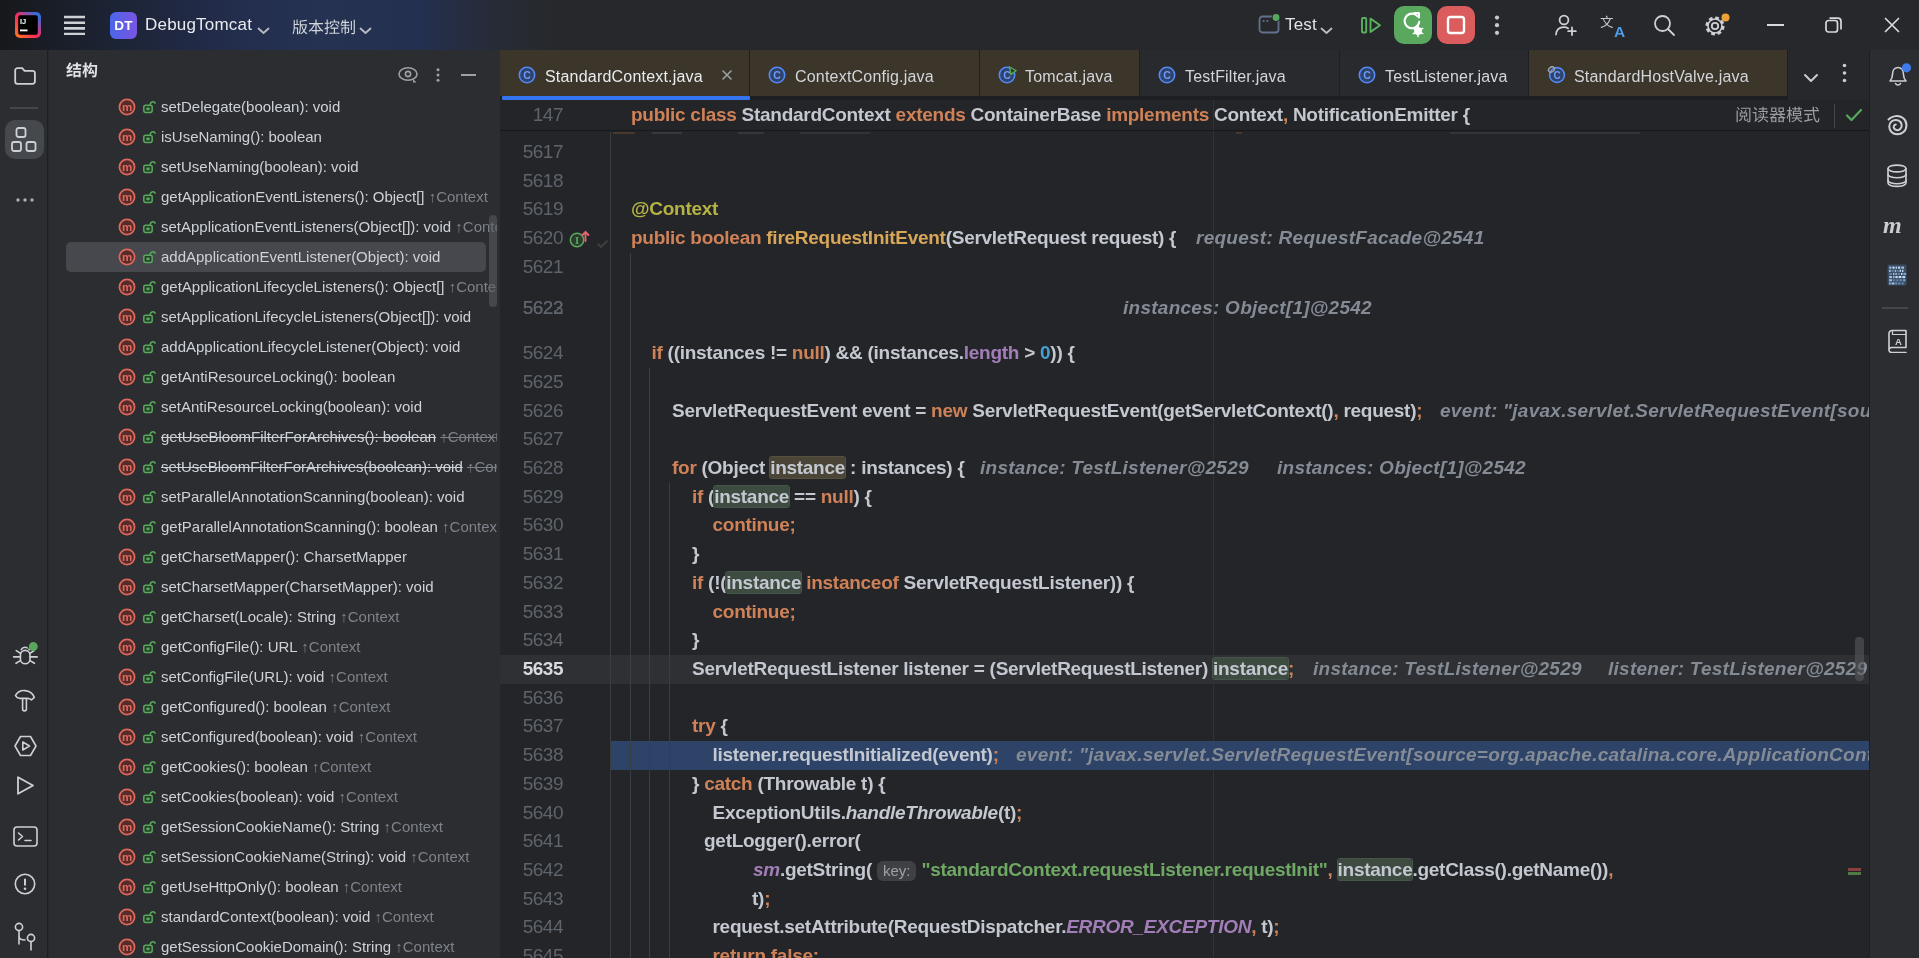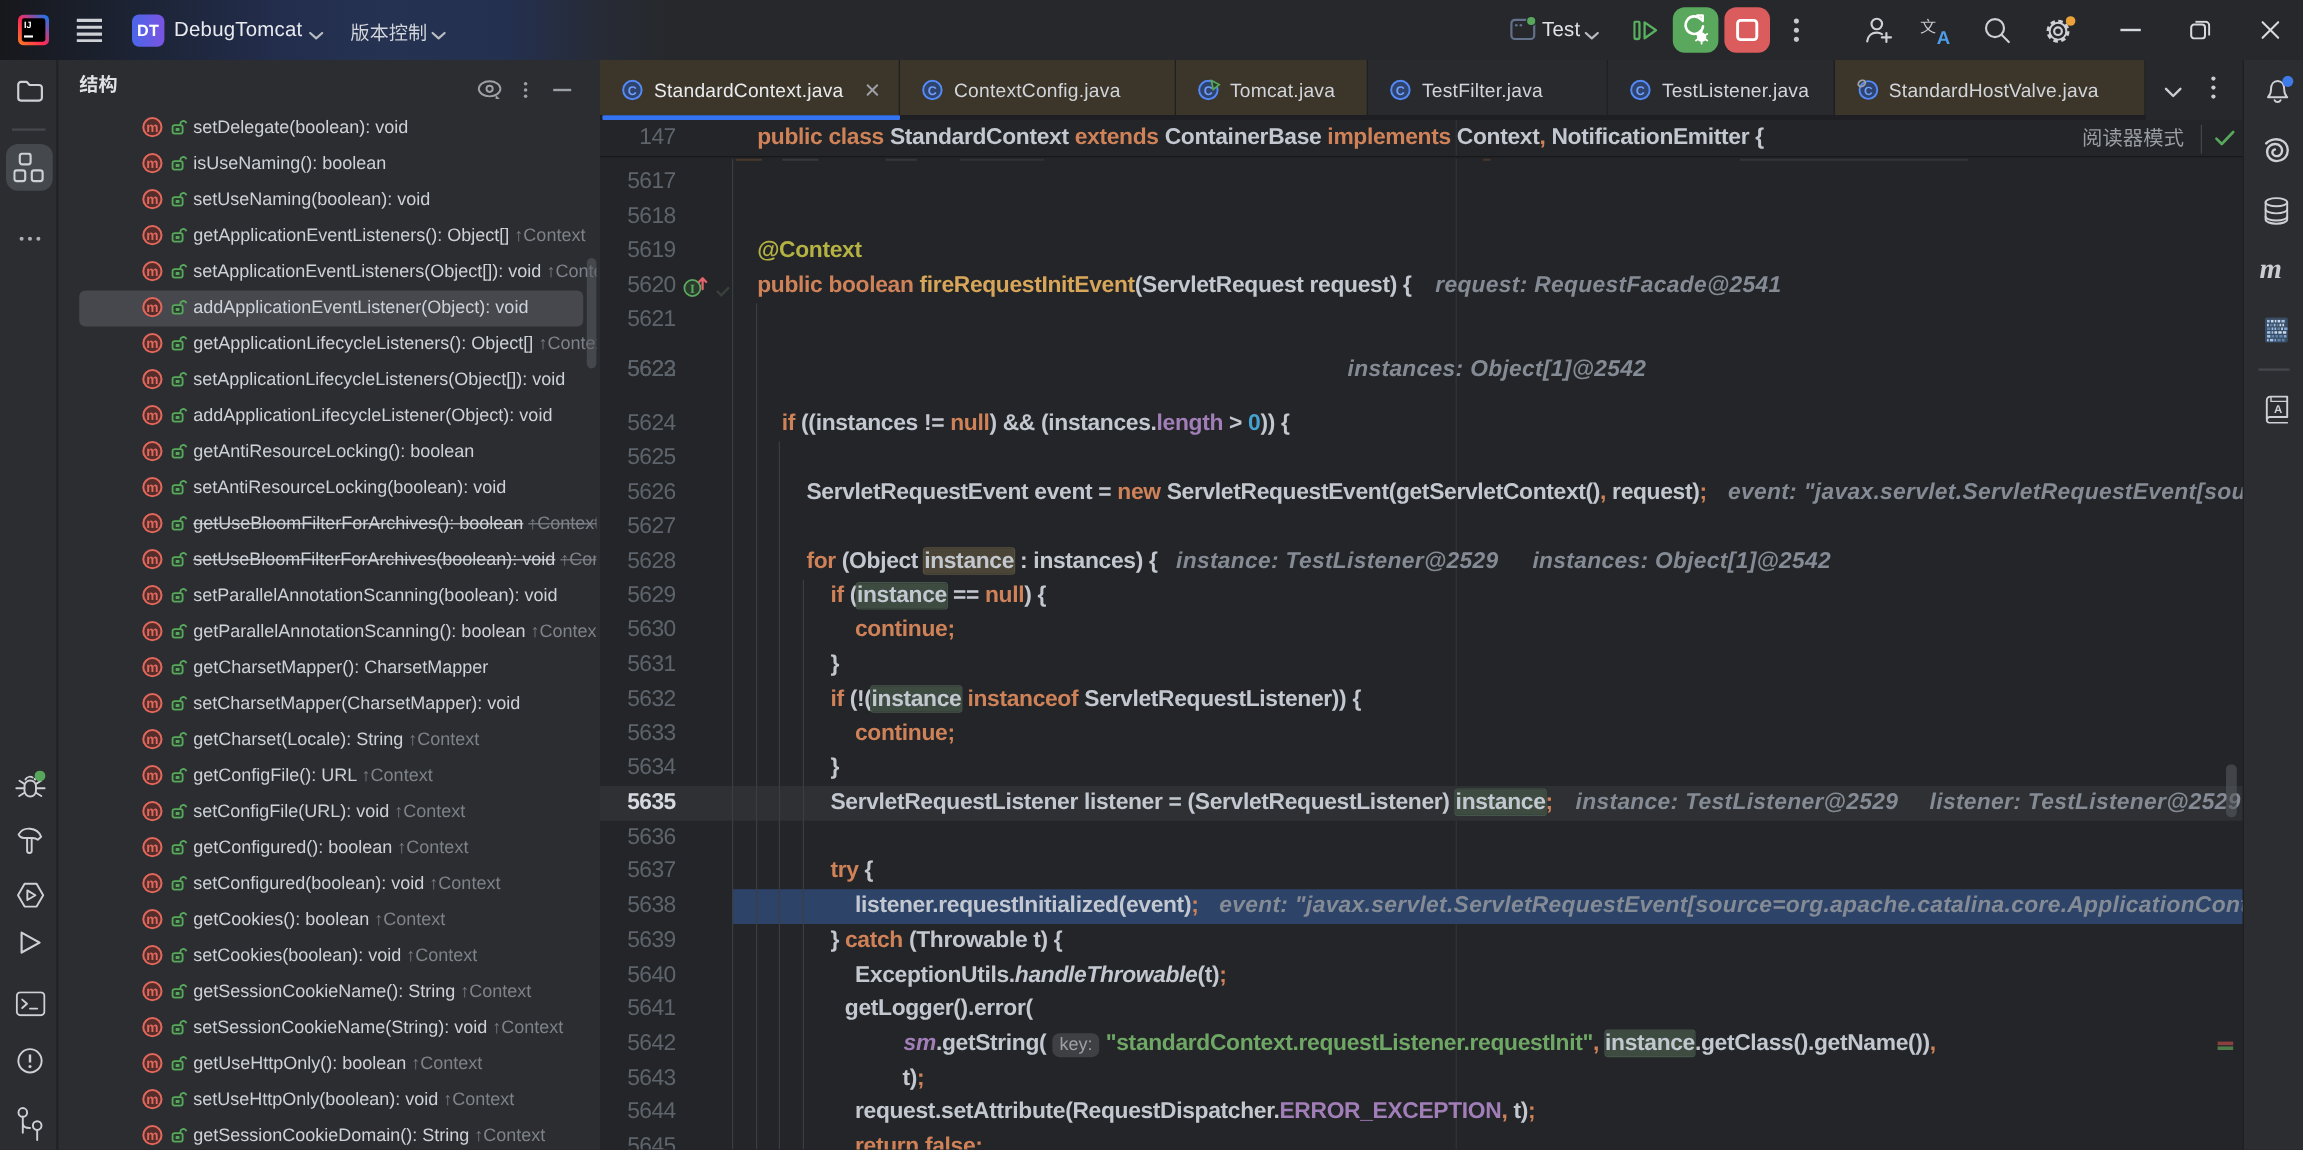--- a/index.html
+++ b/index.html
@@ -45,21 +45,21 @@
 .ln.cur{color:#D6DAE0;font-weight:700}
 .ct{position:absolute;top:0;font-weight:700;color:#C3C8D0;font-size:19px;letter-spacing:-0.27px}
 .ct i{font-style:normal}
 i.k{color:#CF8258}
 i.g{color:#D8A659}
 i.an{color:#B5B244}
 i.s{color:#6FA765}
 i.nu{color:#45A1CF}
 i.pu{color:#A27EB8}
 i.sm{font-style:italic}
-i.cst{}
+i.cst{font-style:italic}
 i.si{font-style:italic}
 i.hr{background:#3D4B41;border-radius:2px;box-shadow:0 0 0 1px #455549}
 i.hw{background:#4B4537;border-radius:2px;box-shadow:0 0 0 1px #57503C}
 i.chip{background:#3E4043;border-radius:6px;color:#9DA1A7;font-size:15px;font-weight:400;padding:1px 6px 2px;letter-spacing:0}
 .dh{position:absolute;top:0;font-size:19px;font-style:italic;font-weight:700;color:#848B95;letter-spacing:.26px}
 .guide{position:absolute;width:1px;background:#3A3D41;z-index:5}
 #margin-guide{position:absolute;left:713px;top:0;bottom:0;width:1px;background:#313337}
 
 #escroll{position:absolute;left:1355px;top:587px;width:9px;height:44px;background:#55585D;opacity:.6;border-radius:4px;z-index:9}
 </style></head><body>
@@ -436,21 +436,21 @@
             <path d="M8.2 5.4 L8.2 4.4 A2.7 2.7 0 0 1 13 2.9 L13.4 3.7" fill="none" stroke="#57A85C" stroke-width="1.5"></path>
             <rect x="4.4" y="7.6" width="3.2" height="2.6" rx="0.6" fill="#57A85C"></rect>
           </svg><span class="sname">getUseHttpOnly(): boolean</span> <em class="sup">↑Context</em></div>
 <div class="srow" style="top:852px"><svg class="mi" width="18" height="18" viewBox="0 0 18 18">
             <circle cx="9" cy="9" r="7.6" fill="#542D2B" stroke="#E0685C" stroke-width="1.7"></circle>
             <text x="9" y="13.2" text-anchor="middle" font-size="11.5" font-weight="bold" fill="#E0685C" font-family="Liberation Sans">m</text>
           </svg><svg class="li" width="14" height="14" viewBox="0 0 14 14">
             <rect x="1.8" y="5.2" width="8.4" height="7.2" rx="1.8" fill="#2A3B2E" stroke="#57A85C" stroke-width="1.5"></rect>
             <path d="M8.2 5.4 L8.2 4.4 A2.7 2.7 0 0 1 13 2.9 L13.4 3.7" fill="none" stroke="#57A85C" stroke-width="1.5"></path>
             <rect x="4.4" y="7.6" width="3.2" height="2.6" rx="0.6" fill="#57A85C"></rect>
-          </svg><span class="sname">setUseHttpOnly(boolean): void</span> <em class="sup">↑Context</em></div>
+          </svg><span class="sname">standardContext(boolean): void</span> <em class="sup">↑Context</em></div>
 <div class="srow" style="top:882px"><svg class="mi" width="18" height="18" viewBox="0 0 18 18">
             <circle cx="9" cy="9" r="7.6" fill="#542D2B" stroke="#E0685C" stroke-width="1.7"></circle>
             <text x="9" y="13.2" text-anchor="middle" font-size="11.5" font-weight="bold" fill="#E0685C" font-family="Liberation Sans">m</text>
           </svg><svg class="li" width="14" height="14" viewBox="0 0 14 14">
             <rect x="1.8" y="5.2" width="8.4" height="7.2" rx="1.8" fill="#2A3B2E" stroke="#57A85C" stroke-width="1.5"></rect>
             <path d="M8.2 5.4 L8.2 4.4 A2.7 2.7 0 0 1 13 2.9 L13.4 3.7" fill="none" stroke="#57A85C" stroke-width="1.5"></path>
             <rect x="4.4" y="7.6" width="3.2" height="2.6" rx="0.6" fill="#57A85C"></rect>
           </svg><span class="sname">getSessionCookieDomain(): String</span> <em class="sup">↑Context</em></div>
         <div id="sscroll"></div>
       </div>

